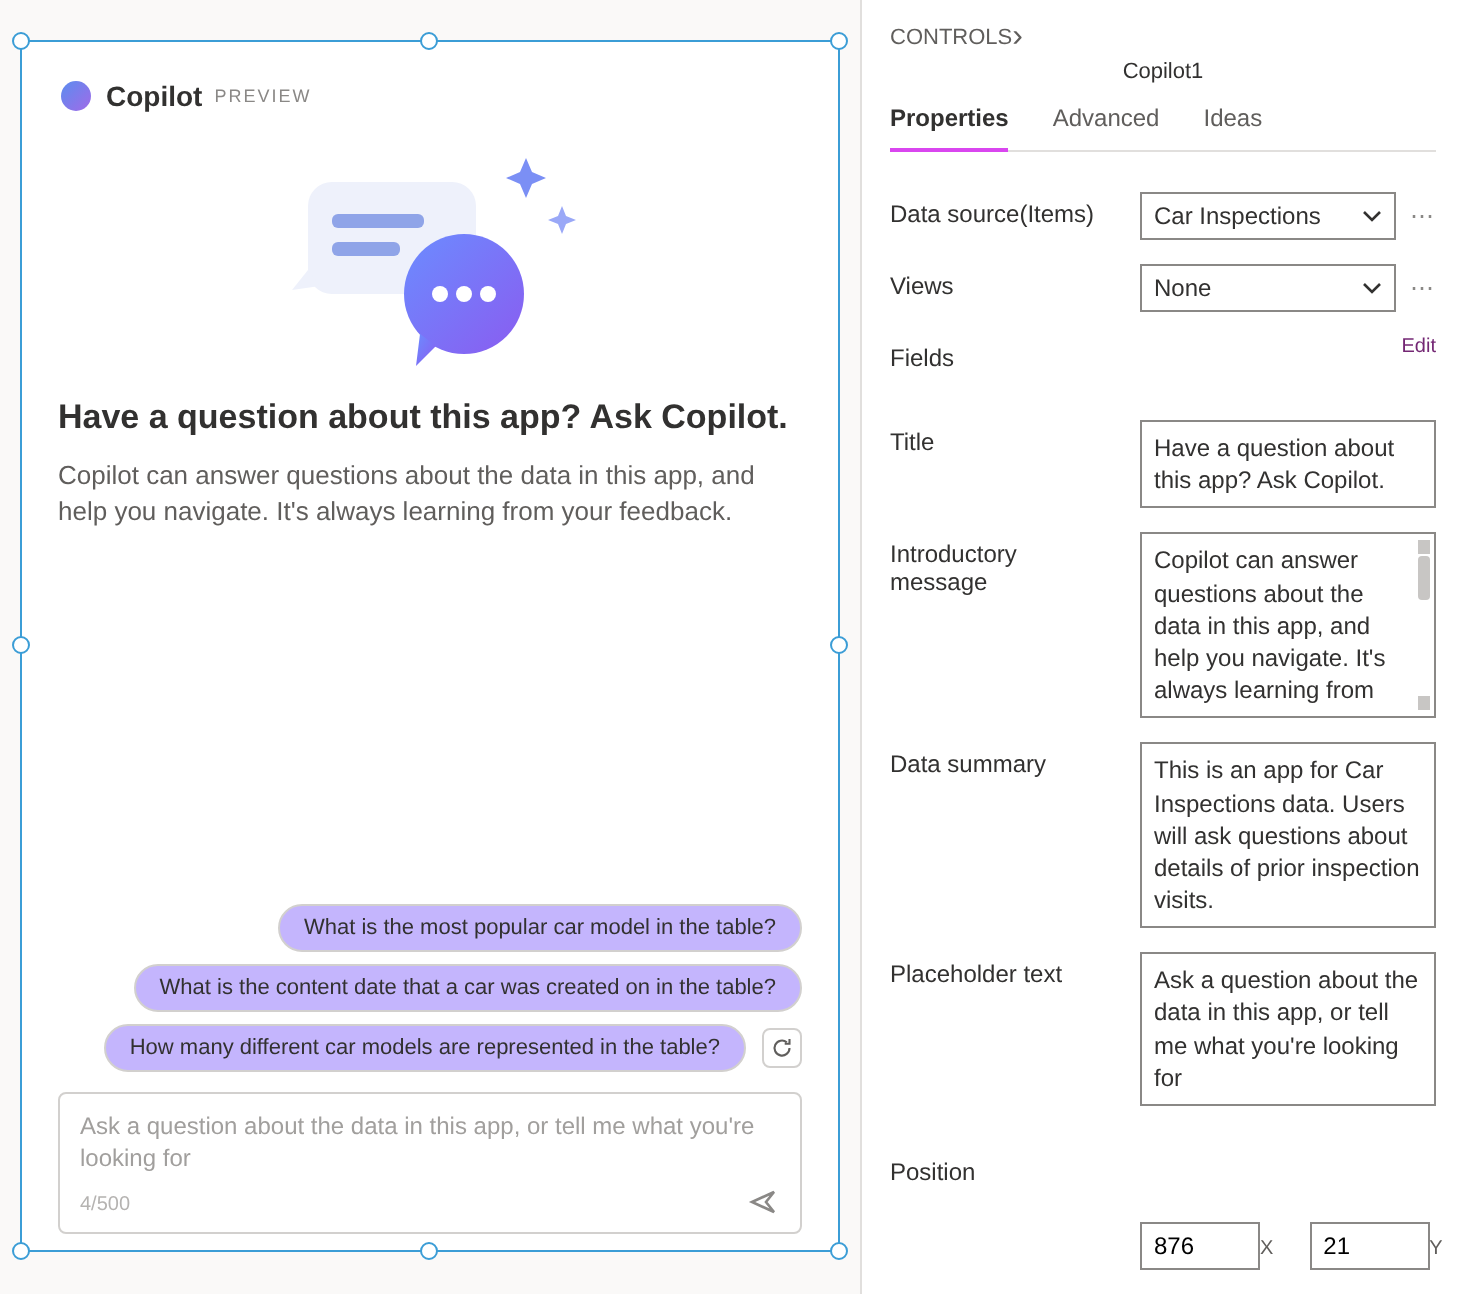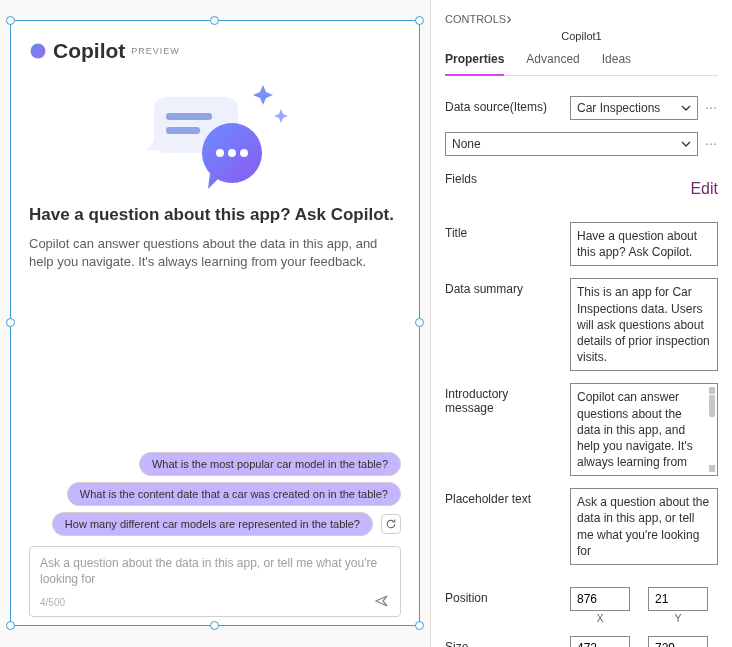--- a/index.html
+++ b/index.html
@@ -33,21 +33,21 @@
     border: 1px solid #3b9dd6;
     border-radius: 50%;
   }
   .h-tl{top:-5px;left:-5px}.h-tm{top:-5px;left:calc(50% - 5px)}.h-tr{top:-5px;right:-5px}
   .h-ml{top:calc(50% - 5px);left:-5px}.h-mr{top:calc(50% - 5px);right:-5px}
   .h-bl{bottom:-5px;left:-5px}.h-bm{bottom:-5px;left:calc(50% - 5px)}.h-br{bottom:-5px;right:-5px}
 
   .cop-card { padding: 18px 18px 8px; height: 100%; display:flex; flex-direction:column; }
   .cop-head { display:flex; align-items:center; gap:6px; }
   .cop-logo { width:18px; height:18px; }
-  .cop-name { font-size:21px; font-weight:600; color:#323130; }
+  .cop-name { font-size:14px; font-weight:600; color:#323130; }
   .cop-prev { font-size:9px; letter-spacing:1px; color:#8a8886; }
 
   .cop-illus { display:flex; justify-content:center; padding:8px 0 14px; }
 
   .cop-title { font-size:17px; font-weight:600; margin-bottom:10px; }
   .cop-msg { font-size:13px; color:#605e5c; line-height:1.4; }
 
   .suggestions { margin-top:auto; display:flex; flex-direction:column; align-items:flex-end; gap:6px; padding-bottom:8px;}
   .sugg-row { display:flex; align-items:center; gap:8px; }
   .sugg-pill {
@@ -86,30 +86,30 @@
   .ctrl-name{font-size:11px;margin-top:2px;text-align:center;}
   .tabs{display:flex;gap:22px;border-bottom:1px solid #e1dfdd;margin:10px 0 14px;}
   .tab{font-size:12px;color:#605e5c;padding-bottom:8px;cursor:pointer;}
   .tab.active{color:#323130;font-weight:600;border-bottom:2px solid #d946ef;margin-bottom:-1px;}
 
   .prop-row{display:flex;align-items:flex-start;gap:10px;padding:6px 0;}
   .prop-label{flex:0 0 115px;font-size:12px;color:#323130;padding-top:4px;}
   .prop-value{flex:1;display:flex;align-items:center;gap:6px;}
   .dd{flex:1;display:flex;align-items:center;justify-content:space-between;border:1px solid #8a8886;padding:3px 6px;font-size:12px;background:#fff;height:24px;}
   .dots{width:14px;text-align:center;color:#8a8886;font-size:12px;}
-  .edit-link{color:#742774;font-size:16px;margin-left:auto;margin-top:12px;}
+  .edit-link{color:#742774;font-size:10px;margin-left:auto;}
 
   .txtbox{flex:1;border:1px solid #8a8886;padding:5px 6px;font-size:12px;line-height:1.35;background:#fff;}
   .scrollish{position:relative;}
   .sbar{position:absolute;right:2px;top:3px;bottom:3px;width:6px;}
   .sb-btn{width:6px;height:7px;background:#c8c6c4;}
   .sb-thumb{width:6px;height:22px;background:#c8c6c4;margin-top:1px;border-radius:2px;}
 
   .num{width:60px;border:1px solid #8a8886;padding:3px 6px;font-size:12px;height:24px;}
-  .xy{display:flex;flex-direction:column;align-items:center;}
+  .xy{display:flex;flex-direction:row;align-items:center;margin-top:36px;}
   .xy span{font-size:10px;color:#605e5c;margin-top:2px;}
   .pair{display:flex;gap:18px;}
 </style>
 </head>
 <body>
 
 <div class="canvas">
   <div class="sel-box">
     <div class="sel-handle h-tl"></div>
     <div class="sel-handle h-tm"></div>
@@ -209,20 +209,21 @@
         <span>Car Inspections</span>
         <svg width="10" height="10" viewBox="0 0 10 10">
             <path d="M1 3 L5 7 L9 3" fill="none" stroke="#323130" stroke-width="1.3"></path>
           </svg>
       </div>
       <span class="dots">⋯</span>
     </div>
   </div>
 
   <div class="prop-row">
+    <div class="prop-label">Views</div>
     <div class="prop-value">
       <div class="dd">
         <span>None</span>
         <svg width="10" height="10" viewBox="0 0 10 10">
             <path d="M1 3 L5 7 L9 3" fill="none" stroke="#323130" stroke-width="1.3"></path>
           </svg>
       </div>
       <span class="dots">⋯</span>
     </div>
   </div>
@@ -233,45 +234,45 @@
         <span class="edit-link">Edit</span>
       </div>
   </div>
 
   <div style="height:12px"></div>
 
   <div class="prop-row">
     <div class="prop-label">Title</div>
     <div class="prop-value">
         <div class="txtbox">Have a question about this app? Ask Copilot.</div>
-      </div>
-  </div>
-
-  <div class="prop-row">
-    <div class="prop-label">Data summary</div>
-    <div class="prop-value">
-        <div class="txtbox">This is an app for Car Inspections data. Users will ask questions about details of prior inspection visits.</div>
       </div>
   </div>
 
   <div class="prop-row">
     <div class="prop-label">Introductory message</div>
     <div class="prop-value">
       <div class="txtbox scrollish" style="padding-right:14px">
         <span>Copilot can answer questions about the data in this app, and help you navigate. It's always learning from</span>
         <div class="sbar">
           <div class="sb-btn"></div>
             <div class="sb-thumb"></div>
           <div class="sb-btn" style="position:absolute;bottom:0"></div>
         </div>
       </div>
     </div>
   </div>
 
   <div class="prop-row">
+    <div class="prop-label">Data summary</div>
+    <div class="prop-value">
+        <div class="txtbox">This is an app for Car Inspections data. Users will ask questions about details of prior inspection visits.</div>
+      </div>
+  </div>
+
+  <div class="prop-row">
     <div class="prop-label">Placeholder text</div>
     <div class="prop-value">
         <div class="txtbox">Ask a question about the data in this app, or tell me what you're looking for</div>
       </div>
   </div>
 
   <div style="height:10px"></div>
 
   <div class="prop-row">
     <div class="prop-label">Position</div>

